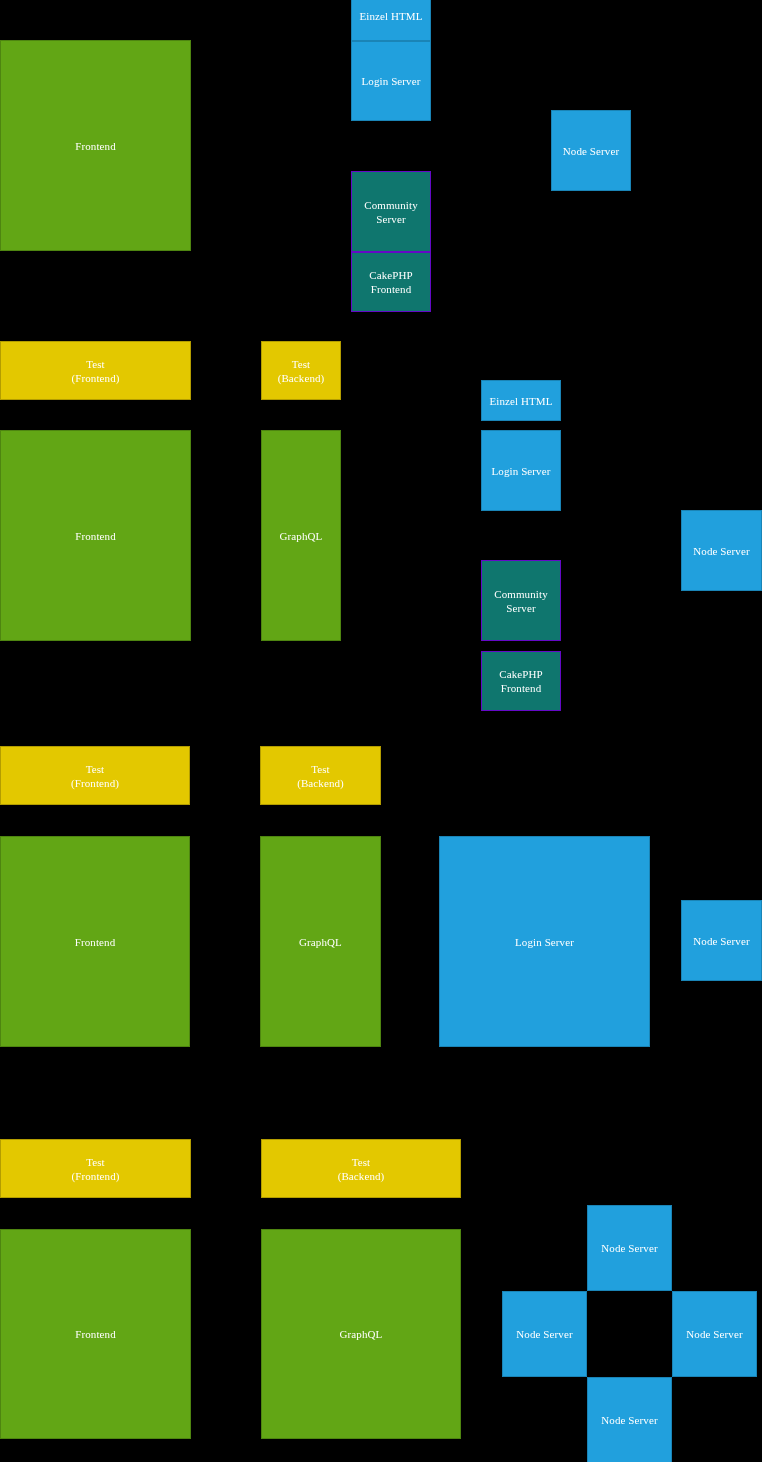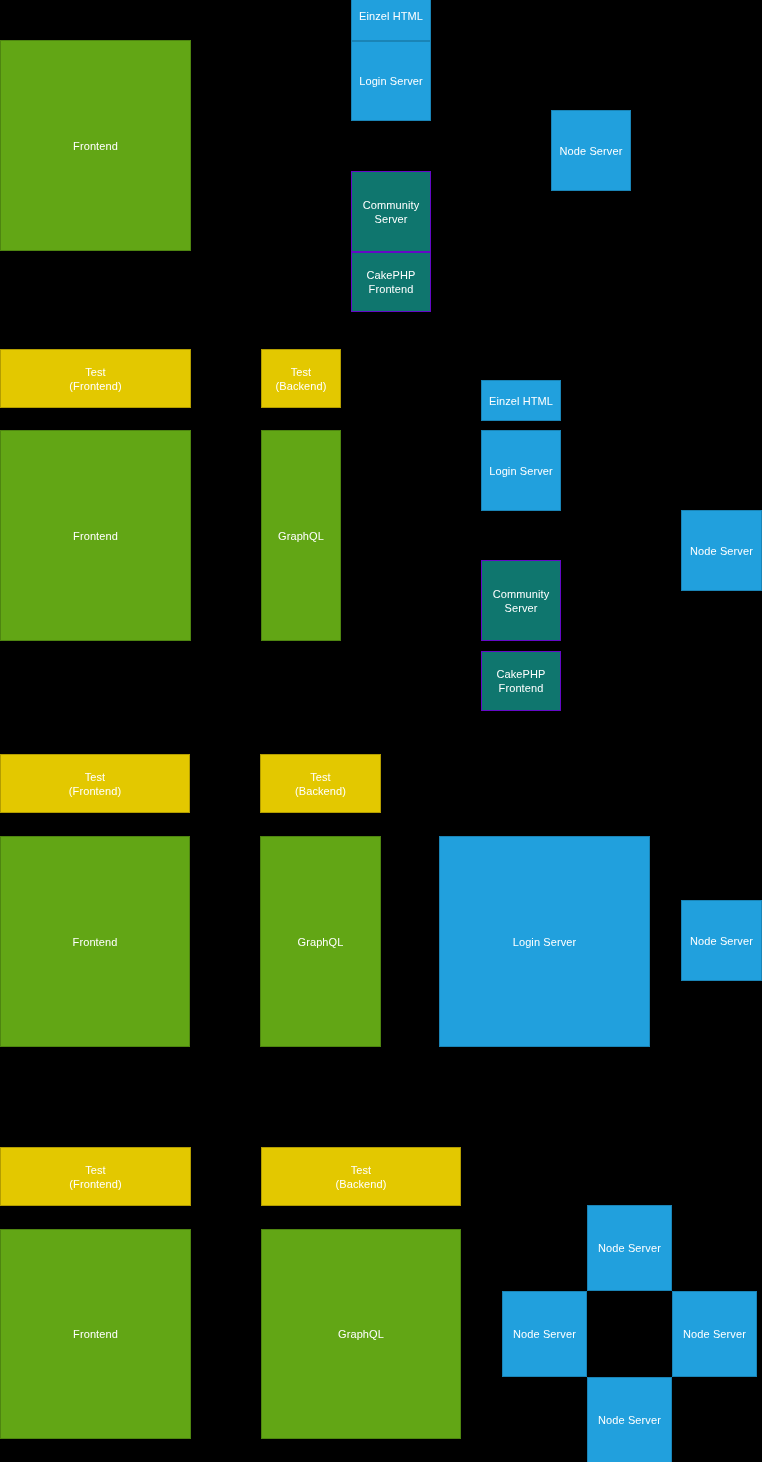--- a/index.html
+++ b/index.html
@@ -7,21 +7,21 @@
     margin: 0;
     padding: 0;
     background: #000000;
   }
   #canvas {
     position: relative;
     width: 762px;
     height: 1462px;
     background: #000000;
     overflow: hidden;
-    font-family: Liberation Sans, sans-serif;
+    font-family: Liberation Serif, serif;
   }
   .block {
     position: absolute;
     box-sizing: border-box;
     display: flex;
     align-items: center;
     justify-content: center;
     text-align: center;
     color: #ffffff;
     font-size: 11px;
@@ -30,21 +30,20 @@
     white-space: pre-line;
     user-select: none;
   }
   .block.green {
     background: #62a615;
     border: 1px solid #4e8510;
   }
   .block.yellow {
     background: #e3c800;
     border: 1px solid #b39d00;
-    margin-top: 8px;
   }
   .block.blue {
     background: #21a0dd;
     border: 1px solid #1a84b6;
   }
   .block.purple {
     background: #0f766e;
     border: 1px solid #6409c6;
   }
   .block .label {

